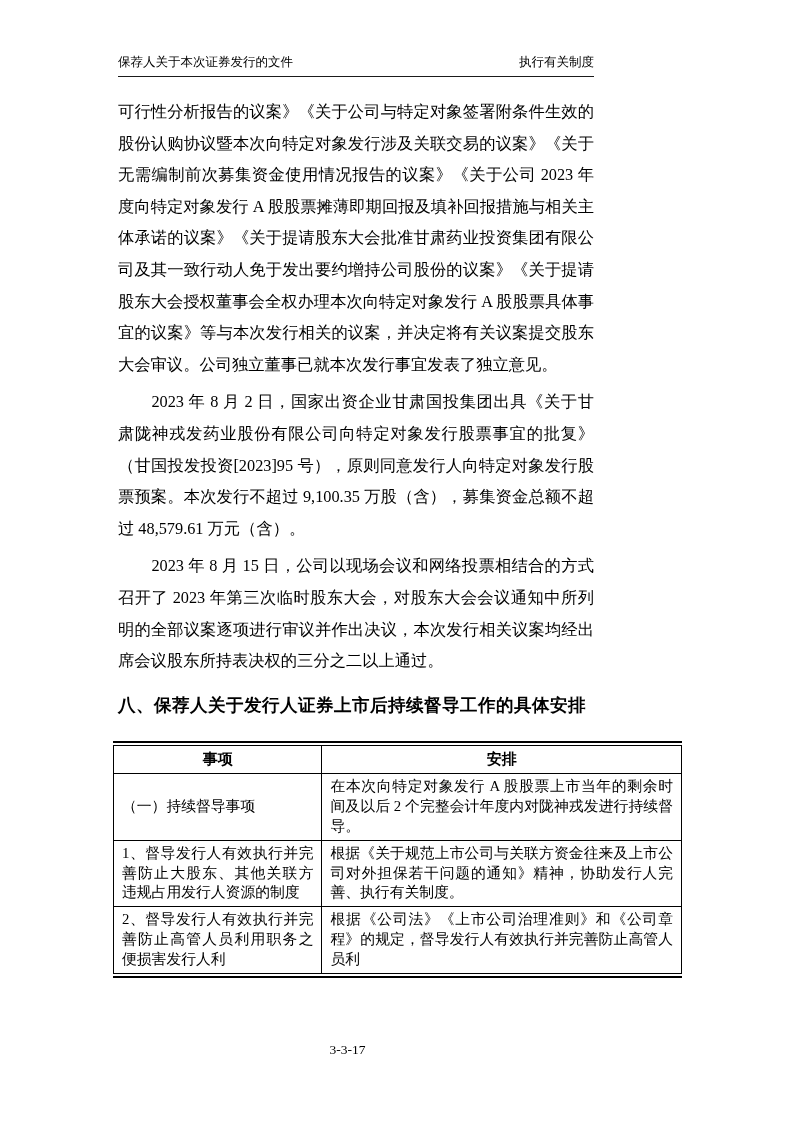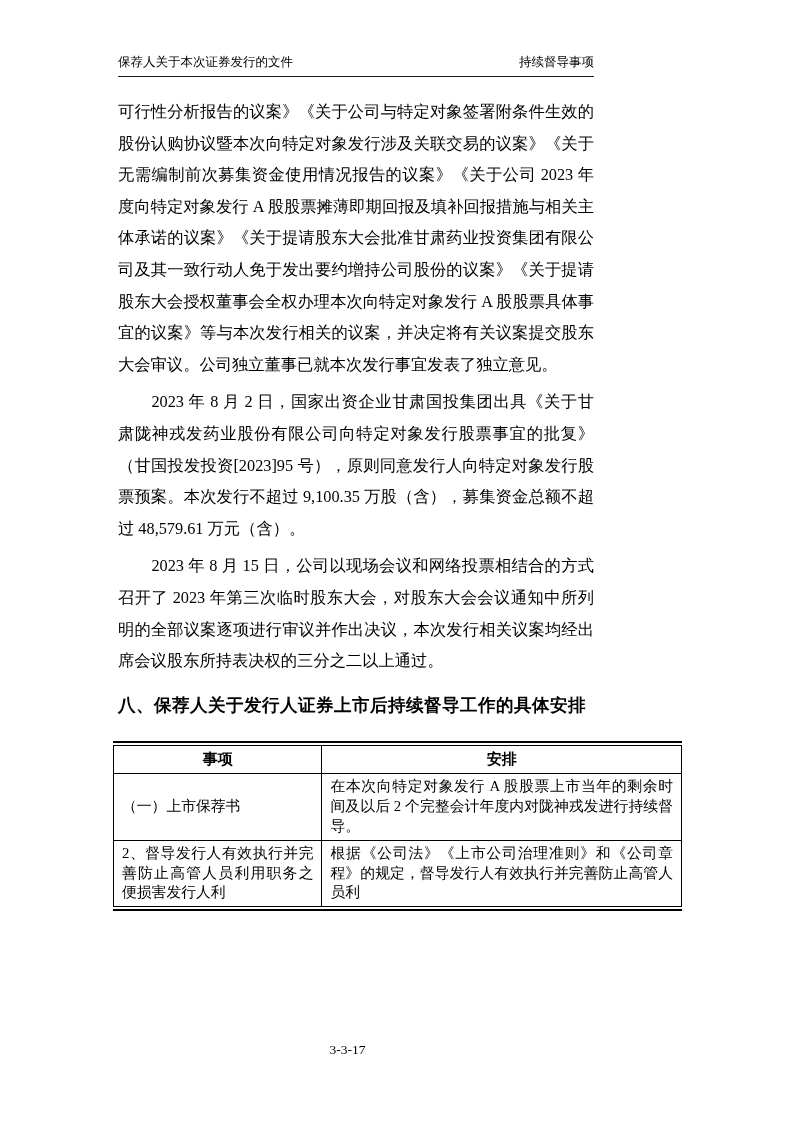--- a/index.html
+++ b/index.html
@@ -97,21 +97,21 @@
     font-size: 13.5px;
   }
 </style>
 </head>
 <body>
 
 <div class="page">
 
   <div class="page-header">
     <span>保荐人关于本次证券发行的文件</span>
-    <span>持续督导事项</span>
+    <span>执行有关制度</span>
   </div>
 
   <div class="content">
 
     <p class="body-para first">可行性分析报告的议案》《关于公司与特定对象签署附条件生效的股份认购协议暨本次向特定对象发行涉及关联交易的议案》《关于无需编制前次募集资金使用情况报告的议案》《关于公司 2023 年度向特定对象发行 A 股股票摊薄即期回报及填补回报措施与相关主体承诺的议案》《关于提请股东大会批准甘肃药业投资集团有限公司及其一致行动人免于发出要约增持公司股份的议案》《关于提请股东大会授权董事会全权办理本次向特定对象发行 A 股股票具体事宜的议案》等与本次发行相关的议案，并决定将有关议案提交股东大会审议。公司独立董事已就本次发行事宜发表了独立意见。</p>
 
     <p class="body-para indent">2023 年 8 月 2 日，国家出资企业甘肃国投集团出具《关于甘肃陇神戎发药业股份有限公司向特定对象发行股票事宜的批复》（甘国投发投资[2023]95 号），原则同意发行人向特定对象发行股票预案。本次发行不超过 9,100.35 万股（含），募集资金总额不超过 48,579.61 万元（含）。</p>
 
     <p class="body-para indent">2023 年 8 月 15 日，公司以现场会议和网络投票相结合的方式召开了 2023 年第三次临时股东大会，对股东大会会议通知中所列明的全部议案逐项进行审议并作出决议，本次发行相关议案均经出席会议股东所持表决权的三分之二以上通过。</p>
 
@@ -126,22 +126,26 @@
           <col class="col-arrangement">
         </colgroup>
         <thead>
           <tr>
             <th>事项</th>
             <th>安排</th>
           </tr>
         </thead>
         <tbody>
             <tr>
-              <td>（一）上市保荐书</td>
+              <td>（一）持续督导事项</td>
               <td>在本次向特定对象发行 A 股股票上市当年的剩余时间及以后 2 个完整会计年度内对陇神戎发进行持续督导。</td>
+            </tr>
+            <tr>
+              <td>1、督导发行人有效执行并完善防止大股东、其他关联方违规占用发行人资源的制度</td>
+              <td>根据《关于规范上市公司与关联方资金往来及上市公司对外担保若干问题的通知》精神，协助发行人完善、执行有关制度。</td>
             </tr>
             <tr>
               <td>2、督导发行人有效执行并完善防止高管人员利用职务之便损害发行人利</td>
               <td>根据《公司法》《上市公司治理准则》和《公司章程》的规定，督导发行人有效执行并完善防止高管人员利</td>
             </tr>
           </tbody>
       </table>
     </div>
 
   </div>

